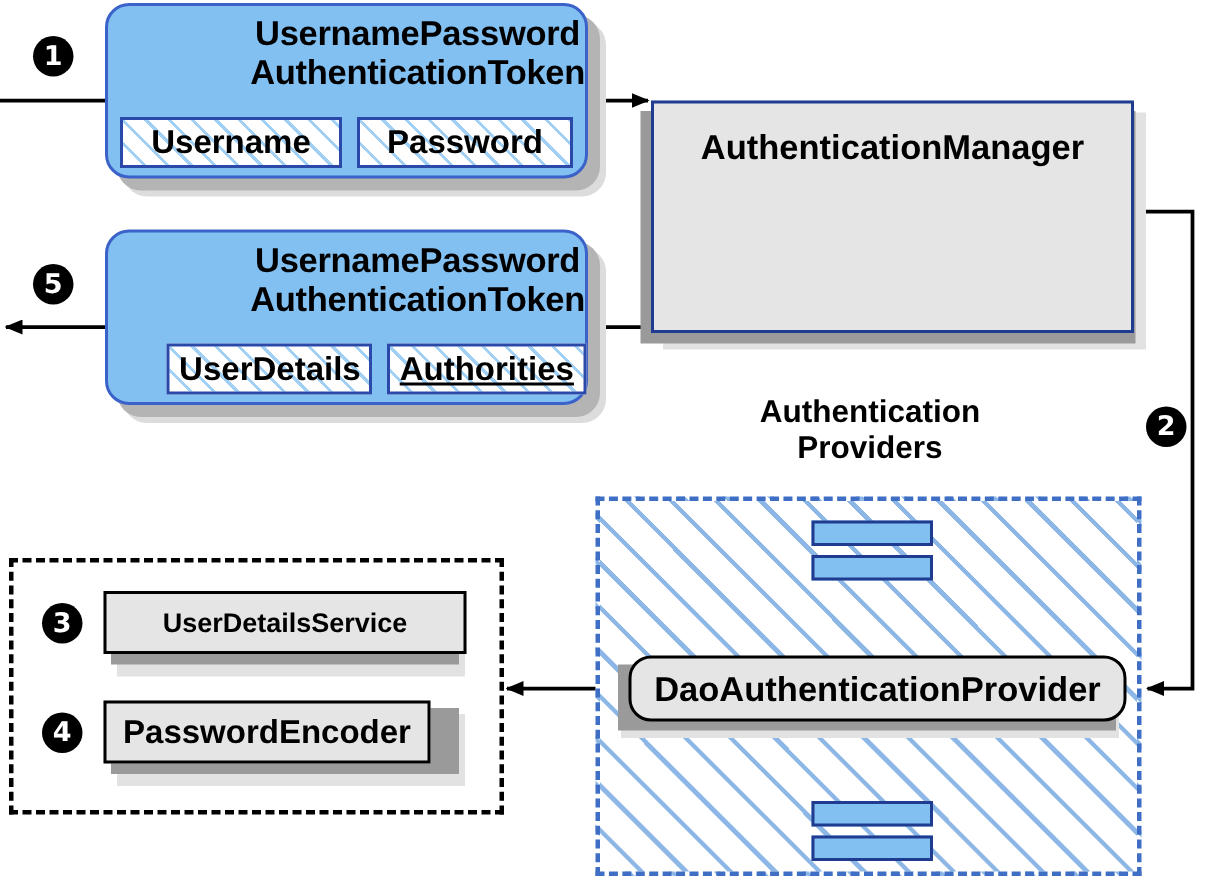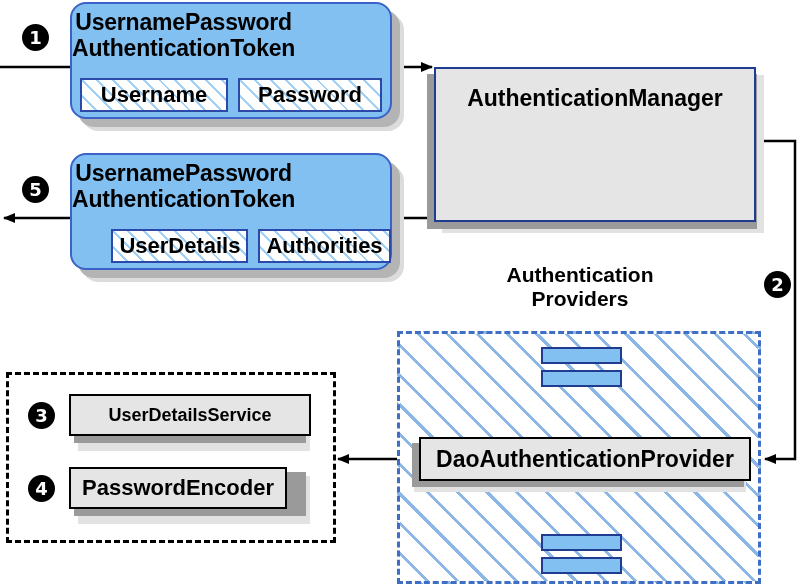--- a/index.html
+++ b/index.html
@@ -41,21 +41,21 @@
   }
 
   .rounded-token {
     border-radius: 16px;
     border: 2px solid #3a62c8;
     background: #82c0f2;
     box-sizing: border-box;
     position: absolute;
     display: flex;
     flex-direction: column;
-    align-items: flex-start;
+    align-items: flex-end;
   }
   .rounded-token-shadow {
     position: absolute;
     background: #b4b4b4;
     border-radius: 16px;
   }
   .rounded-token-shadow2 {
     position: absolute;
     background: #dcdcdc;
     border-radius: 16px;
@@ -239,21 +239,21 @@
   <div class="rounded-token-shadow" style="left:78px; top:161px; width:322px; height:117px;"></div>
   <div class="rounded-token" style="left:70px; top:153px; width:322px; height:117px;">
     <div class="token-title">
       <div>UsernamePassword</div>
       <div>AuthenticationToken</div>
     </div>
     <div class="slot-row" style="top:74px;">
       <div class="hatch-white" style="width:148px; height:34px;margin-left:40px;">
         <span>UserDetails</span>
       </div>
-      <div class="hatch-white" style="width:140px; height:34px;">
+      <div class="hatch-white" style="width:140px; height:34px;text-decoration:underline;">
         <span>Authorities</span>
       </div>
     </div>
   </div>
   <div class="marker" style="left:22px; top:176px;">
     <span>5</span>
   </div>
 
   <div class="group-label" style="left:460px; top:263px; width:240px;">
     <div>Authentication</div>
@@ -264,21 +264,21 @@
     <span>2</span>
   </div>
 
   <div class="hatch-zone" style="left:397px; top:331px; width:364px; height:253px;"></div>
 
   <div class="bar" style="left:541px; top:347px; width:81px; height:17px;"></div>
   <div class="bar" style="left:541px; top:370px; width:81px; height:17px;"></div>
 
   <div class="shadow-light" style="left:414px; top:445px; width:332px; height:47px;"></div>
   <div class="shadow-dark" style="left:412px; top:443px; width:332px; height:44px;"></div>
-  <div class="blue-box" style="left:419px; top:437px; width:332px; height:44px; font-size:23px;">
+  <div class="blue-box" style="left:419px; top:437px; width:332px; height:44px; font-size:23px;border-radius:15px;">
     <span>DaoAuthenticationProvider</span>
   </div>
 
   <div class="bar" style="left:541px; top:534px; width:81px; height:17px;"></div>
   <div class="bar" style="left:541px; top:557px; width:81px; height:17px;"></div>
 
   <div class="dashed-black-group" style="left:6px; top:372px; width:330px; height:171px;"></div>
 
   <div class="shadow-light" style="left:78px; top:403px; width:232px; height:48px;"></div>
   <div class="shadow-dark" style="left:74px; top:399px; width:232px; height:44px;"></div>

